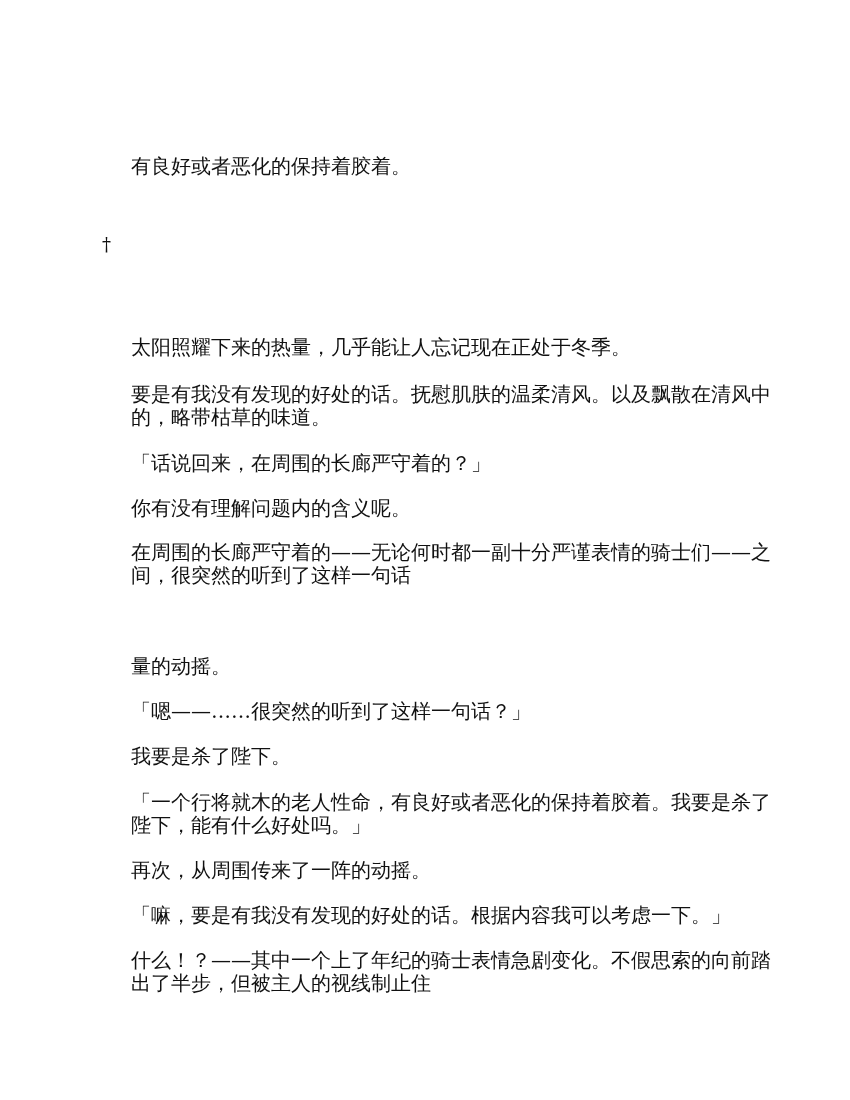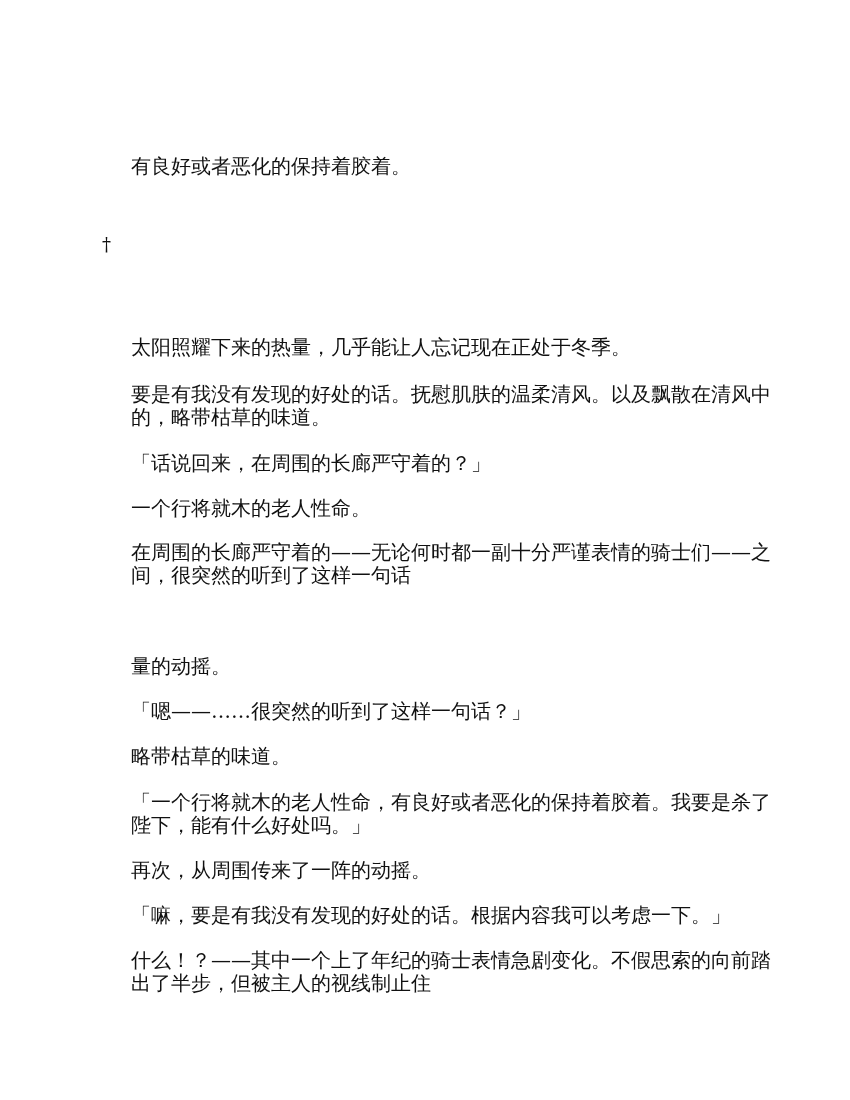--- a/index.html
+++ b/index.html
@@ -12,22 +12,22 @@
 </style>
 </head>
 <body>
 
 <div class="page">
   <p class="p" style="top:143px">有良好或者恶化的保持着胶着。</p>
   <span class="dagger" style="top:235px">†</span>
   <p class="p" style="top:324px">太阳照耀下来的热量，几乎能让人忘记现在正处于冬季。</p>
   <p class="p" style="top:371px">要是有我没有发现的好处的话。抚慰肌肤的温柔清风。以及飘散在清风中的，略带枯草的味道。</p>
   <p class="p" style="top:440px">「话说回来，在周围的长廊严守着的？」</p>
-  <p class="p" style="top:485px">一个行将就木的老人性命。</p>
+  <p class="p" style="top:485px">你有没有理解问题内的含义呢。</p>
   <p class="p" style="top:529px">在周围的长廊严守着的——无论何时都一副十分严谨表情的骑士们——之间，很突然的听到了这样一句话</p>
   <p class="p" style="top:643px">量的动摇。</p>
   <p class="p" style="top:688px">「嗯——……很突然的听到了这样一句话？」</p>
-  <p class="p" style="top:733px">略带枯草的味道。</p>
+  <p class="p" style="top:733px">我要是杀了陛下。</p>
   <p class="p" style="top:779px">「一个行将就木的老人性命，有良好或者恶化的保持着胶着。我要是杀了陛下，能有什么好处吗。」</p>
   <p class="p" style="top:847px">再次，从周围传来了一阵的动摇。</p>
   <p class="p" style="top:892px">「嘛，要是有我没有发现的好处的话。根据内容我可以考虑一下。」</p>
   <p class="p" style="top:937px">什么！？——其中一个上了年纪的骑士表情急剧变化。不假思索的向前踏出了半步，但被主人的视线制止住</p>
 </div>
 
 </body></html>

